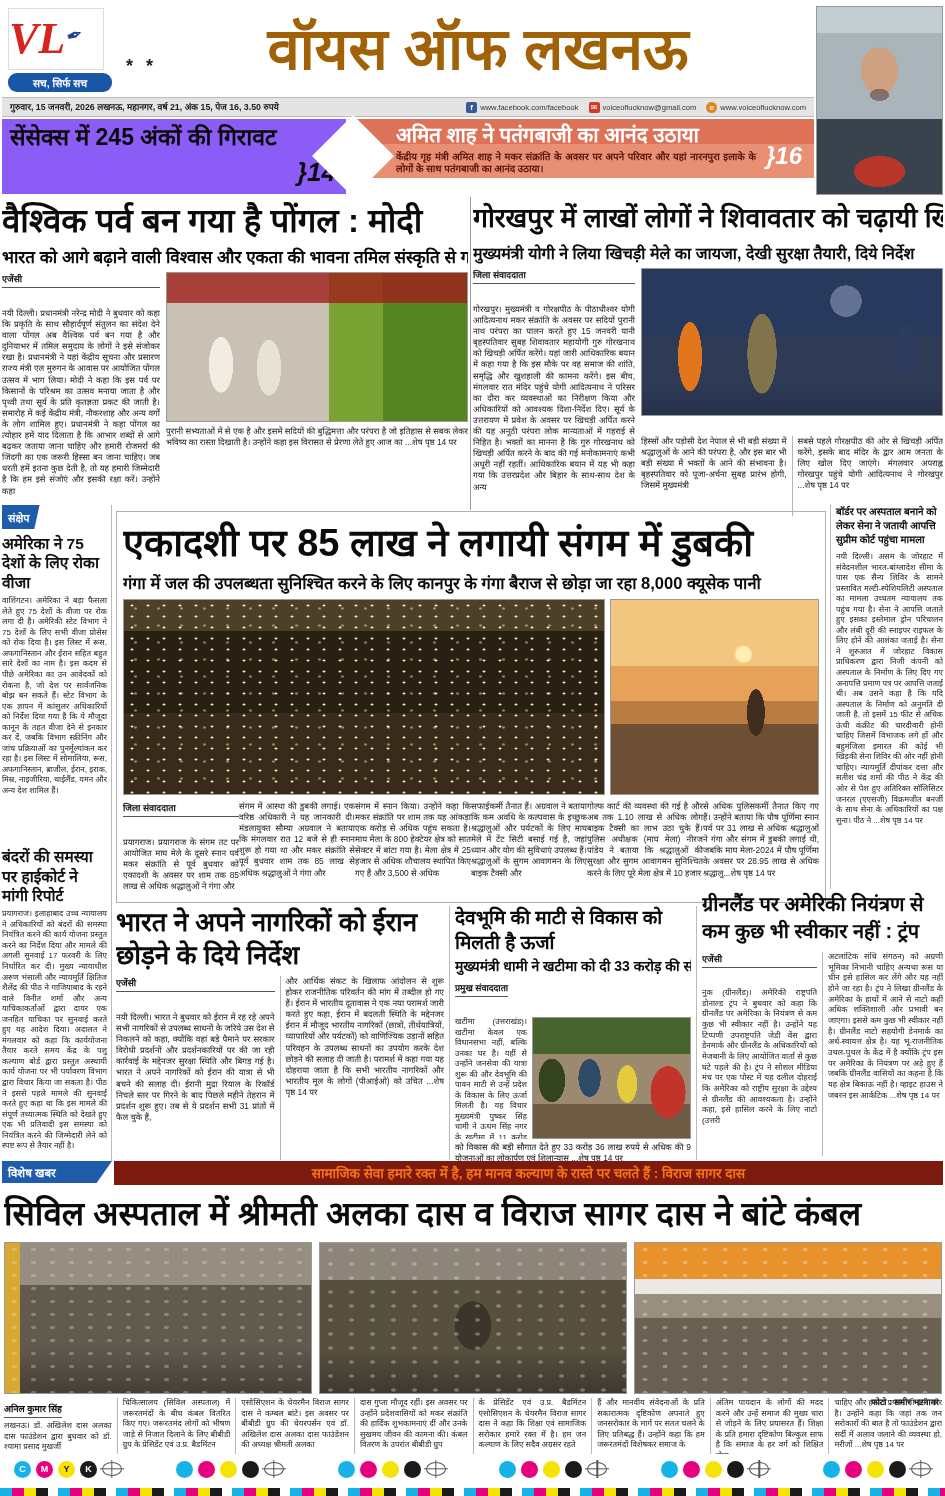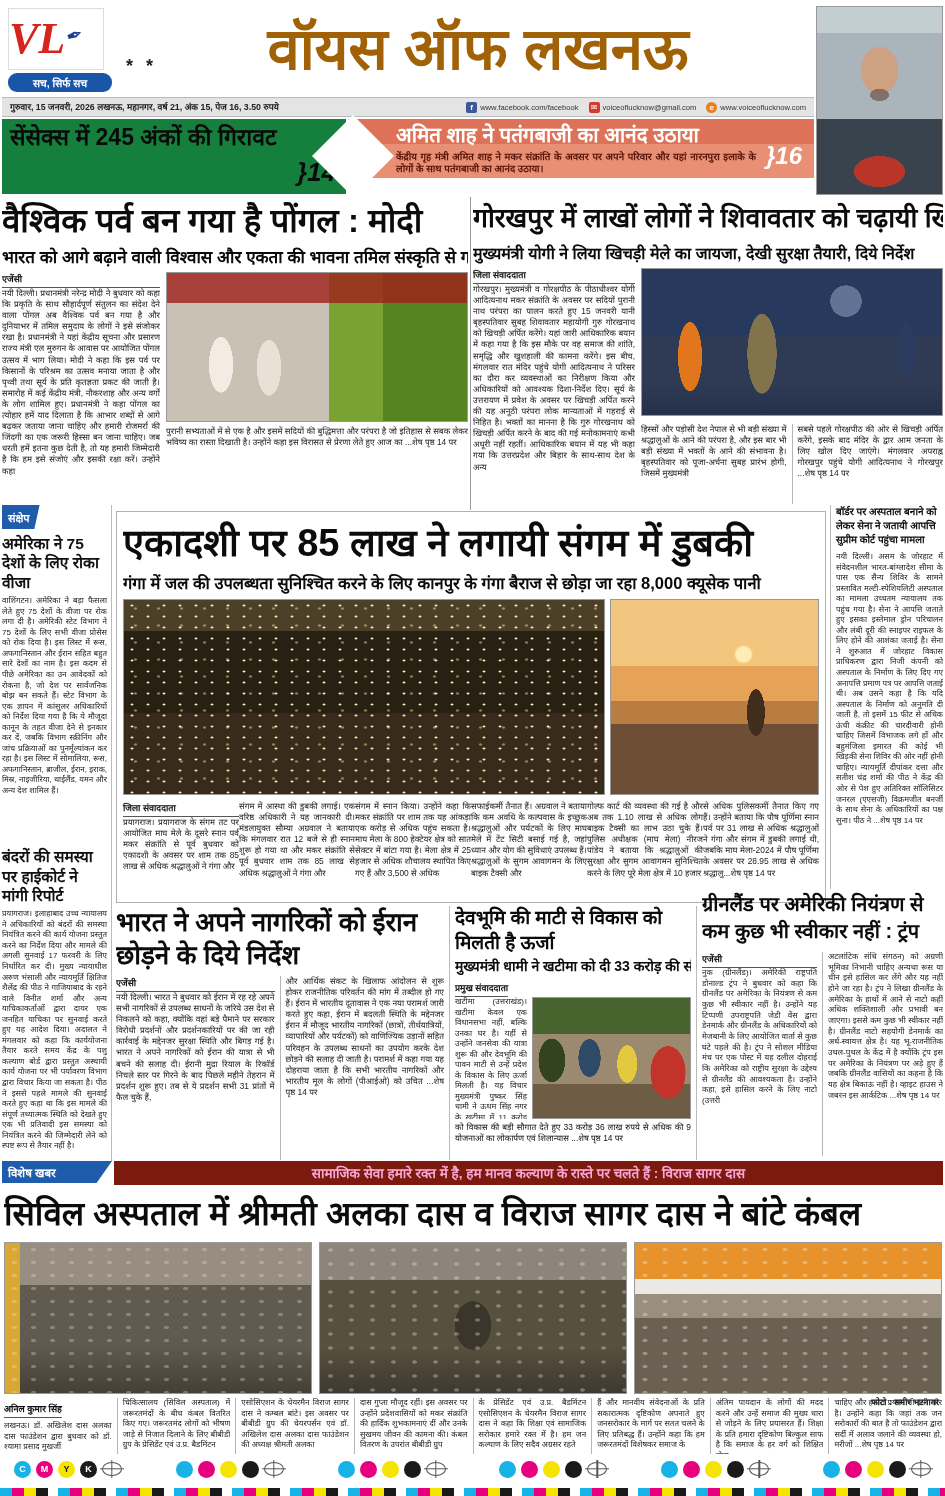--- a/index.html
+++ b/index.html
@@ -5,21 +5,21 @@
   * { margin:0; padding:0; box-sizing:border-box; }
   html,body { background:#888; }
   body { font-family:"Liberation Sans","DejaVu Sans",sans-serif; }
   .page { position:relative; width:945px; height:1496px; background:#fff; margin:0 auto;
           overflow:hidden; color:#111; }
   .abs { position:absolute; }
 
   
   .body-text { font-size:8.4px; line-height:1.32; text-align:justify; color:#1c1c1c; overflow:hidden; }
   .byline { font-size:9px; font-weight:bold; color:#111; border-bottom:1.4px solid #555;
-            padding-bottom:2px; margin-bottom:0; }
+            padding-bottom:2px; margin-bottom:20px; }
   .hl { font-weight:900; color:#0b0b0b; overflow:hidden; }
   .subhead { font-weight:bold; color:#0b0b0b; overflow:hidden; }
   .cols { display:flex; }
   .cols .c { overflow:hidden; }
   .cols .c + .c { border-left:1px solid #b5b5b5; padding-left:5px; margin-left:5px; }
   .vline { background:#9a9a9a; width:1px; }
 
   
   .logo-box { left:8px; top:8px; width:112px; height:88px; }
   .logo-mark { width:96px; height:62px; border:1px solid #ddd; position:relative;
@@ -47,21 +47,21 @@
   .dateline-text { font-size:8.8px; font-weight:bold; color:#222; }
   .socials { display:flex; align-items:center; gap:10px; }
   .soc { display:flex; align-items:center; gap:3px; font-size:7.6px; color:#333; }
   .soc .ic { width:11px; height:11px; display:flex; align-items:center; justify-content:center;
              color:#fff; font-size:8px; font-weight:bold; }
   .ic-fb { background:#3b5998; border-radius:2px; }
   .ic-mail { background:#d23a2a; border-radius:2px; }
   .ic-web { background:#e8821e; border-radius:50%; }
 
   
-  .teaser-yellow { left:2px; top:119px; width:344px; height:75px; background:#15803d;
+  .teaser-yellow { left:2px; top:119px; width:344px; height:75px; background:#8b5cf6;
                    padding:4px 8px; position:absolute; }
   .ty-hl { font-size:23px; font-weight:900; color:#0a0a0a; line-height:1.25; white-space:nowrap; }
   .ty-body { font-size:10.3px; font-weight:bold; color:#1a1a1a; width:268px; line-height:1.3;
              margin-top:2px; text-align:justify; }
   .pgref { position:absolute; font-style:italic; font-weight:900; }
   .ty-ref { right:10px; bottom:6px; font-size:26px; color:#0a0a0a; }
   .diamond { left:324px; top:127px; width:58px; height:58px; background:#fff;
              transform:rotate(45deg); z-index:5; }
   .teaser-salmon { left:348px; top:119px; width:466px; height:59px;
                    background:linear-gradient(180deg,#dd7258 0 42%, #e98f74 42% 100%);
@@ -147,21 +147,21 @@
       radial-gradient(ellipse 20px 34px at 36% 50%, #2f4a66 0 55%, transparent 56%),
       linear-gradient(180deg, #47642e 0 30%, #9b8a6f 30% 72%, #6f5c45 72% 100%); }
   .dev-cap { font-size:8.4px; line-height:1.35; margin-top:3px; text-align:justify; height:34px; overflow:hidden; }
   .green { left:702px; top:891px; width:241px; height:269px; }
   .gr-hl { font-size:20px; line-height:1.35; height:58px; }
 
   
   .sp-tag { left:2px; top:1161px; width:110px; height:24px; }
   .sp-tag .tag { height:22px; font-size:11.5px; width:100%; }
   .sp-banner { left:114px; top:1161px; width:829px; height:24px; background:#7d1a10;
-               color:#f9a8d4; font-size:13.5px; font-weight:bold; display:flex; align-items:center;
+               color:#f97316; font-size:13.5px; font-weight:bold; display:flex; align-items:center;
                justify-content:center; white-space:nowrap; overflow:hidden; }
 
   
   .bl-hl { left:4px; top:1188px; width:938px; height:52px; font-size:33px; line-height:52px; white-space:nowrap; }
   .bl-photos { left:4px; top:1242px; width:938px; height:152px; display:flex; gap:7px; }
   .bl-photos .ph { flex:1; }
   .ph-crowd1 { background-color:#554e45;
     background-image:
       radial-gradient(rgba(238,232,220,.3) 2px, transparent 3px),
       linear-gradient(90deg, #d8a832 0 5%, transparent 5%),
@@ -268,21 +268,21 @@
   <div class="abs gorakh">
     <div class="hl gk-hl">गोरखपुर में लाखों लोगों ने शिवावतार को चढ़ायी खिचड़ी</div>
     <div class="subhead gk-sub">मुख्यमंत्री योगी ने लिया खिचड़ी मेले का जायजा, देखी सुरक्षा  तैयारी, दिये निर्देश</div>
     <div class="cols" style="height:236px;">
       <div class="c" style="width:162px; flex:none;">
         <div class="byline">जिला संवाददाता</div>
         <div class="body-text" style="height:214px;">गोरखपुर। मुख्यमंत्री व गोरक्षपीठ के पीठाधीश्वर योगी आदित्यनाथ मकर संक्रांति के अवसर पर सदियों पुरानी नाथ परंपरा का पालन करते हुए 15 जनवरी यानी बृहस्पतिवार सुबह शिवावतार महायोगी गुरु गोरखनाथ को खिचड़ी अर्पित करेंगे। यहां जारी आधिकारिक बयान में कहा गया है कि इस मौके पर वह समाज की शांति, समृद्धि और खुशहाली की कामना करेंगे। इस बीच, मंगलवार रात मंदिर पहुंचे योगी आदित्यनाथ ने परिसर का दौरा कर व्यवस्थाओं का निरीक्षण किया और अधिकारियों को आवश्यक दिशा-निर्देश दिए। सूर्य के उत्तरायण में प्रवेश के अवसर पर खिचड़ी अर्पित करने की यह अनूठी परंपरा लोक मान्यताओं में गहराई से निहित है। भक्तों का मानना है कि गुरु गोरखनाथ को खिचड़ी अर्पित करने के बाद की गई मनोकामनाएं कभी अधूरी नहीं रहतीं। आधिकारिक बयान में यह भी कहा गया कि उत्तरप्रदेश और बिहार के साथ-साथ देश के अन्य</div>
       </div>
       <div style="flex:1; margin-left:6px;">
         <div class="ph ph-gorakh"></div>
-        <div class="cols" style="margin-top:8px; height:80px;">
+        <div class="cols" style="margin-top:20px; height:80px;">
           <div class="c body-text" style="flex:1;">हिस्सों और पड़ोसी देश नेपाल से भी बड़ी संख्या में श्रद्धालुओं के आने की परंपरा है, और इस बार भी बड़ी संख्या में भक्तों के आने की संभावना है। बृहस्पतिवार को पूजा-अर्चना सुबह प्रारंभ होगी, जिसमें मुख्यमंत्री</div>
           <div class="c body-text" style="flex:1;">सबसे पहले गोरक्षपीठ की ओर से खिचड़ी अर्पित करेंगे, इसके बाद मंदिर के द्वार आम जनता के लिए खोल दिए जाएंगे। मंगलवार अपराह्न गोरखपुर पहुंचे योगी आदित्यनाथ ने गोरखपुर  ...शेष पृष्ठ 14 पर</div>
         </div>
       </div>
     </div>
   </div>
 
   <div class="abs briefs">
     <div class="tag">संक्षेप</div>
     <div class="brief-hl">अमेरिका ने 75 देशों के लिए रोका वीजा</div>

